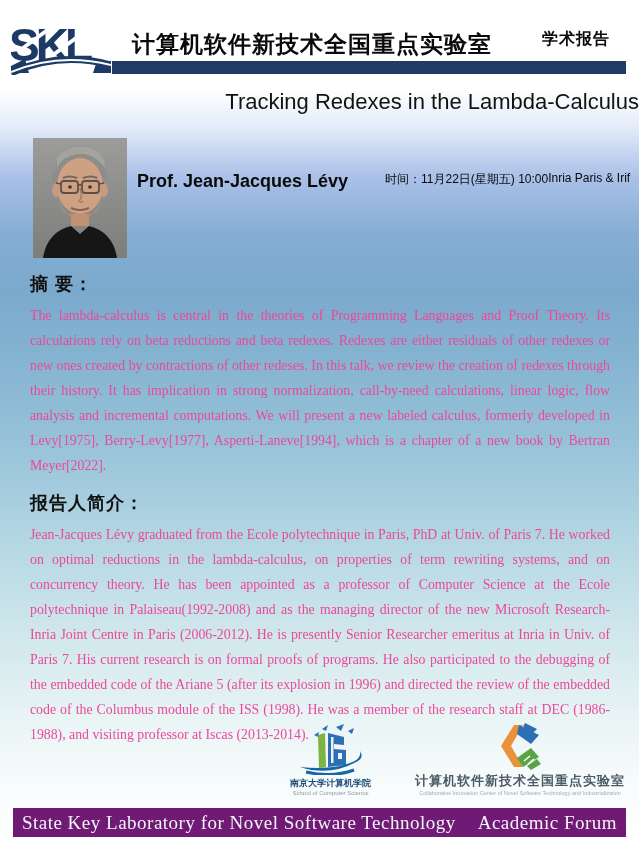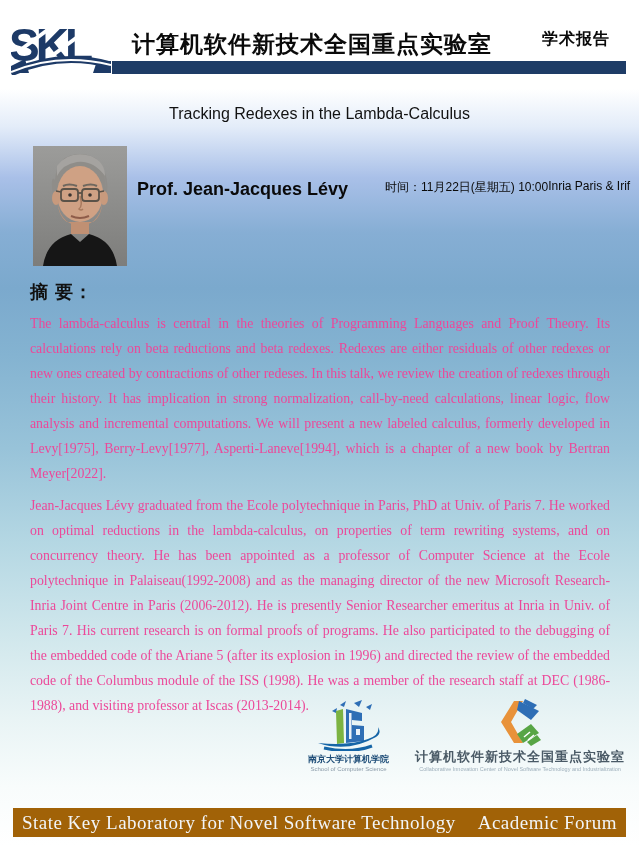--- a/index.html
+++ b/index.html
@@ -31,23 +31,23 @@
     font-size: 16px; font-weight: bold; color: #0a0a0a;
     letter-spacing: 1px; white-space: nowrap;
   }
   .header-bar {
     position: absolute; left: 112px; right: 13px; top: 61px;
     height: 13px; background: #1e3c66;
   }
 
   
   .talk-title {
-    margin-top: 25px;
-    text-align: center;
-    font-size: 16px; font-weight: 400; color: #121212;
+    margin-top: 9px;
+    text-align: right;
+    font-size: 22px; font-weight: 400; color: #121212;
   }
 
   
   .speaker { display: flex; margin: 23px 14px 0 33px; height: 120px; }
   .photo-frame { width: 94px; height: 120px; flex: 0 0 94px; }
   .photo-frame svg { display: block; }
   .speaker-info {
     flex: 1; margin-left: 10px;
     display: flex; justify-content: space-between;
     padding: 2px 0 4px 0;
@@ -69,33 +69,33 @@
   .bio-heading { margin-top: 13px; }
   .section-body {
     margin-top: 7px;
     font-family: "Liberation Serif", serif;
     font-size: 13.8px; line-height: 25px; color: #ec4899;
     text-align: justify;
   }
 
   
   .logos-row {
-    position: absolute; left: 0; right: 14px; top: 698px;
-    display: flex; justify-content: flex-end; align-items: flex-end; gap: 26px;
+    position: absolute; left: 0; right: 14px; top: 722px;
+    display: flex; justify-content: flex-end; align-items: flex-end; gap: 44px;
   }
   .logo-block { display: flex; flex-direction: column; align-items: center; }
   .logo-caption-cn { font-size: 9px; font-weight: bold; color: #1f4e79; margin-top: 2px; white-space: nowrap; }
   .logo-caption-en { font-size: 6px; color: #8a9aa8; white-space: nowrap; }
   .logo-block.right .logo-caption-cn { font-size: 13px; color: #4a5a66; letter-spacing: 1px; }
   .logo-block.right .logo-caption-en { font-size: 5.5px; color: #9fb0bc; }
 
   
   .footer-bar {
     position: absolute; left: 13px; right: 13px; top: 808px; height: 29px;
-    background: #a16207;
+    background: #701a75;
     display: flex; align-items: center; justify-content: center;
     font-family: "Liberation Serif", serif;
     font-size: 19px; color: #f2f5f8; letter-spacing: 0.5px;
   }
   .footer-gap { display: inline-block; width: 22px; }
 </style>
 </head>
 <body>
 
 <div class="header">
@@ -166,20 +166,21 @@
     </div>
   </div>
 </div>
 
 <div class="section">
   <div class="section-heading abstract-heading">摘 要：</div>
   <div class="section-body">The lambda-calculus is central in the theories of Programming Languages and Proof Theory. Its calculations rely on beta reductions and beta redexes. Redexes are either residuals of other redexes or new ones created by contractions of other redeses. In this talk, we review the creation of redexes through their history. It has implication in strong normalization, call-by-need calculations, linear logic, flow analysis and incremental computations. We will present a new labeled calculus, formerly developed in Levy[1975], Berry-Levy[1977], Asperti-Laneve[1994], which is a chapter of a new book by Bertran Meyer[2022].</div>
 </div>
 
 <div class="section">
+  <div class="section-heading bio-heading">报告人简介：</div>
   <div class="section-body">Jean-Jacques Lévy graduated from the Ecole polytechnique in Paris, PhD at Univ. of Paris 7. He worked on optimal reductions in the lambda-calculus, on properties of term rewriting systems, and on concurrency theory. He has been appointed as a professor of Computer Science at the Ecole polytechnique in Palaiseau(1992-2008) and as the managing director of the new Microsoft Research-Inria Joint Centre in Paris (2006-2012). He is presently Senior Researcher emeritus at Inria in Univ. of Paris 7. His current research is on formal proofs of programs. He also participated to the debugging of the embedded code of the Ariane 5 (after its explosion in 1996) and directed the review of the embedded code of the Columbus module of the ISS (1998). He was a member of the research staff at DEC (1986-1988), and visiting professor at Iscas (2013-2014).</div>
 </div>
 
 <div class="logos-row">
   <div class="logo-block left">
     <svg width="78" height="52" viewBox="0 0 78 52" aria-hidden="true">
 
       <polygon points="30,6 36,2 34,8" fill="#2e6eb5"></polygon>
       <polygon points="44,4 52,1 49,8" fill="#2e6eb5"></polygon>
       <polygon points="56,8 62,5 60,11" fill="#2e6eb5"></polygon>

